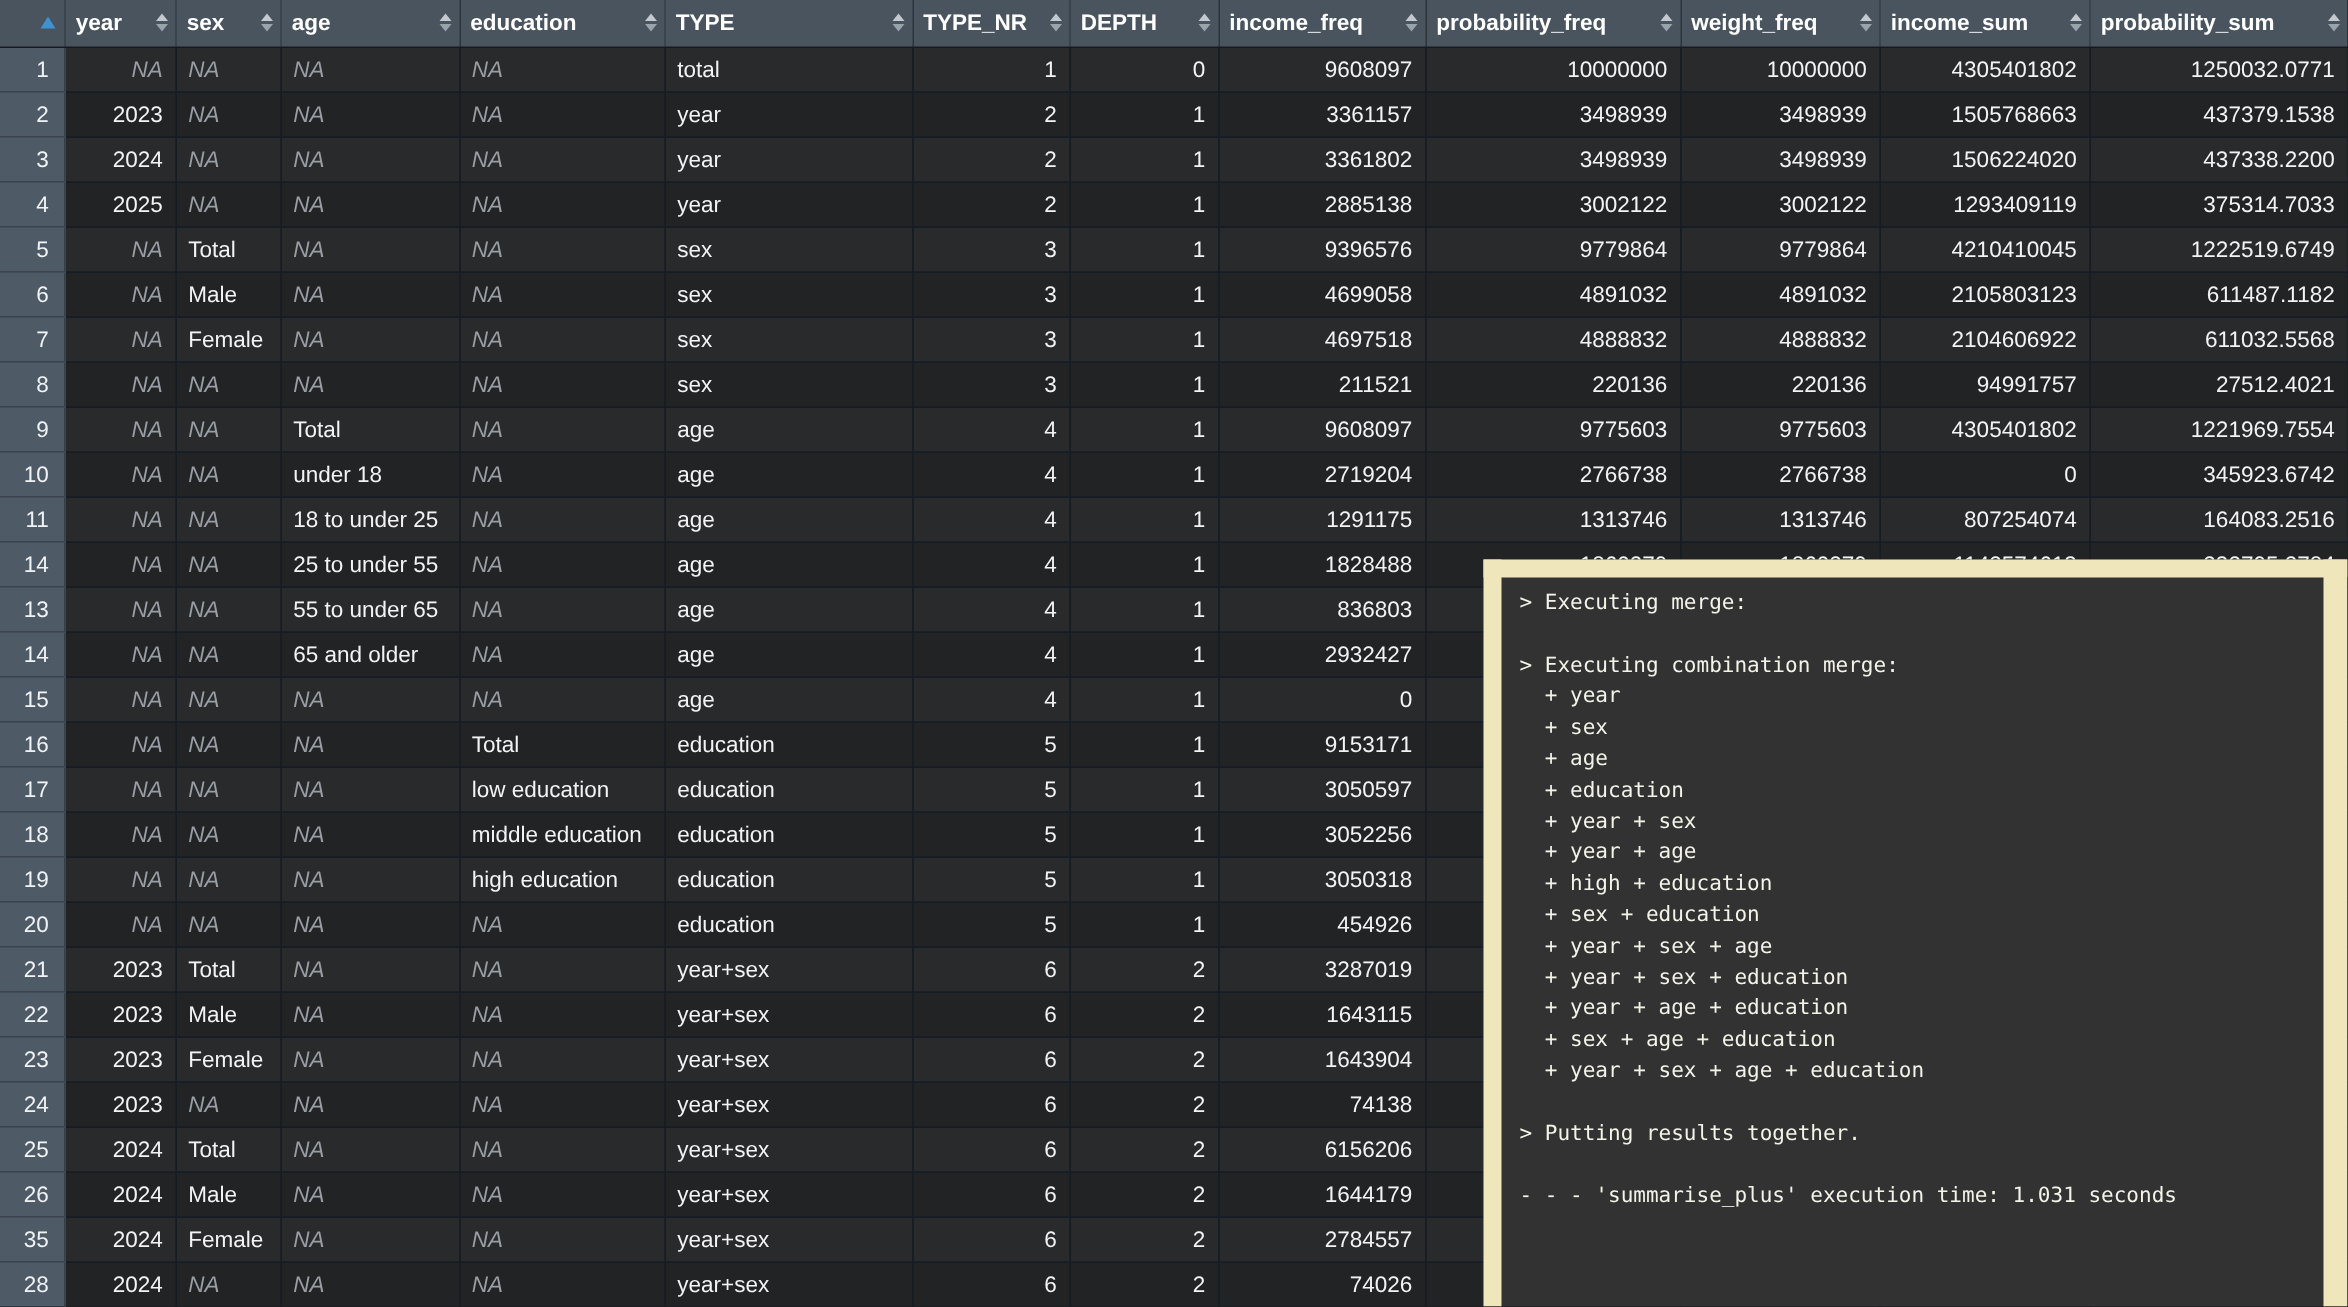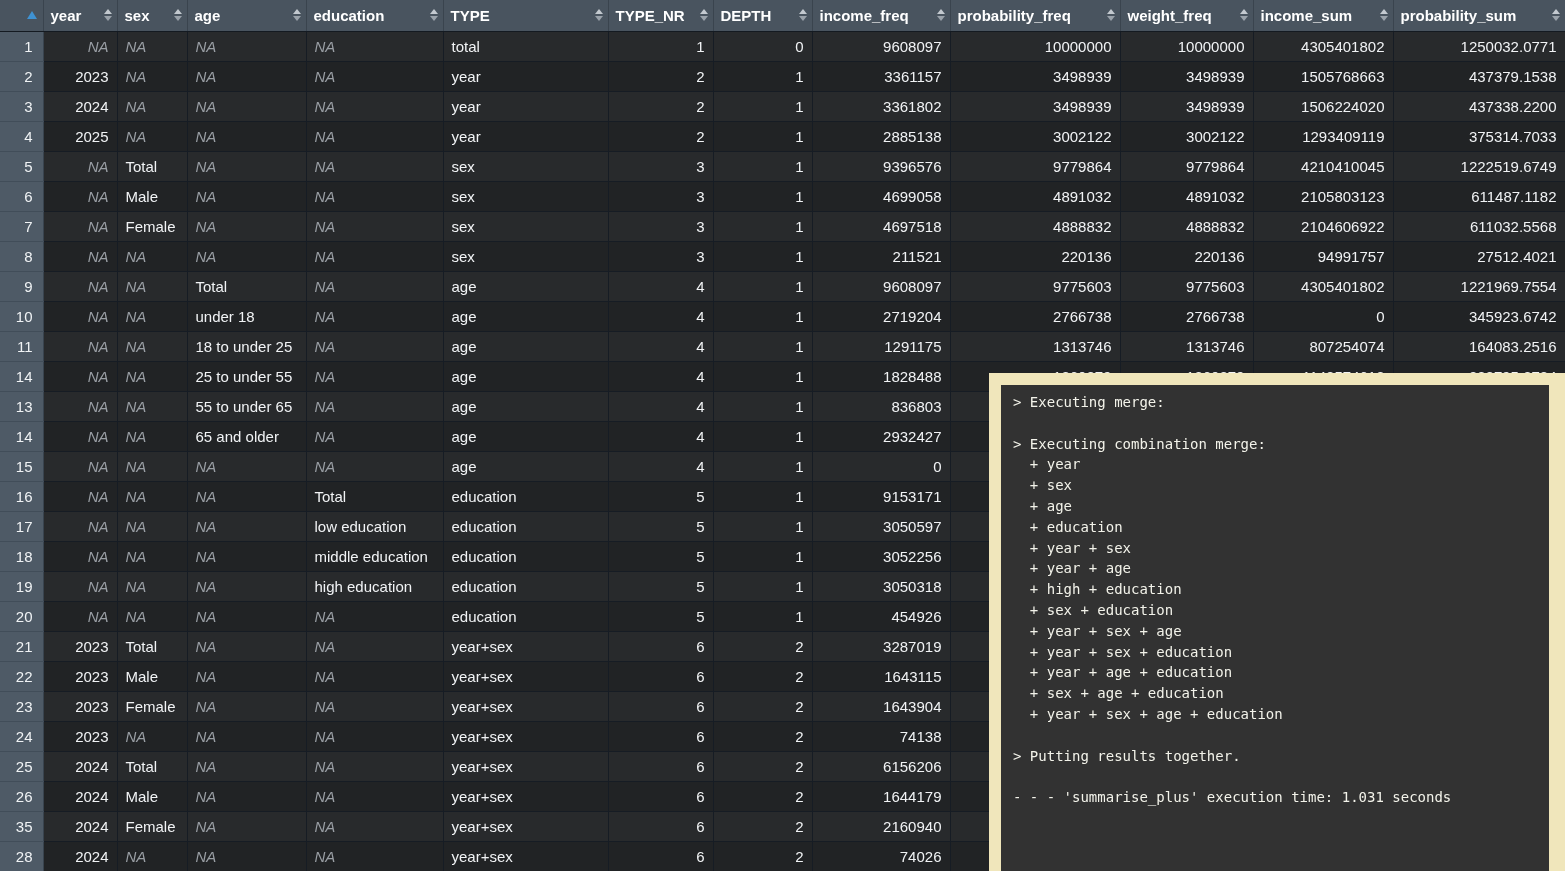--- a/index.html
+++ b/index.html
@@ -519,21 +519,21 @@
       </tr>
       <tr>
         <td class="rownum">35</td>
         <td class="data al-right">2024</td>
         <td class="data al-left">Female</td>
         <td class="data al-left na">NA</td>
         <td class="data al-left na">NA</td>
         <td class="data al-left">year+sex</td>
         <td class="data al-right">6</td>
         <td class="data al-right">2</td>
-        <td class="data al-right">2160940</td>
+        <td class="data al-right">2784557</td>
         <td class="data al-right"></td>
         <td class="data al-right"></td>
         <td class="data al-right"></td>
         <td class="data al-right"></td>
       </tr>
       <tr>
         <td class="rownum">28</td>
         <td class="data al-right">2024</td>
         <td class="data al-left na">NA</td>
         <td class="data al-left na">NA</td>

